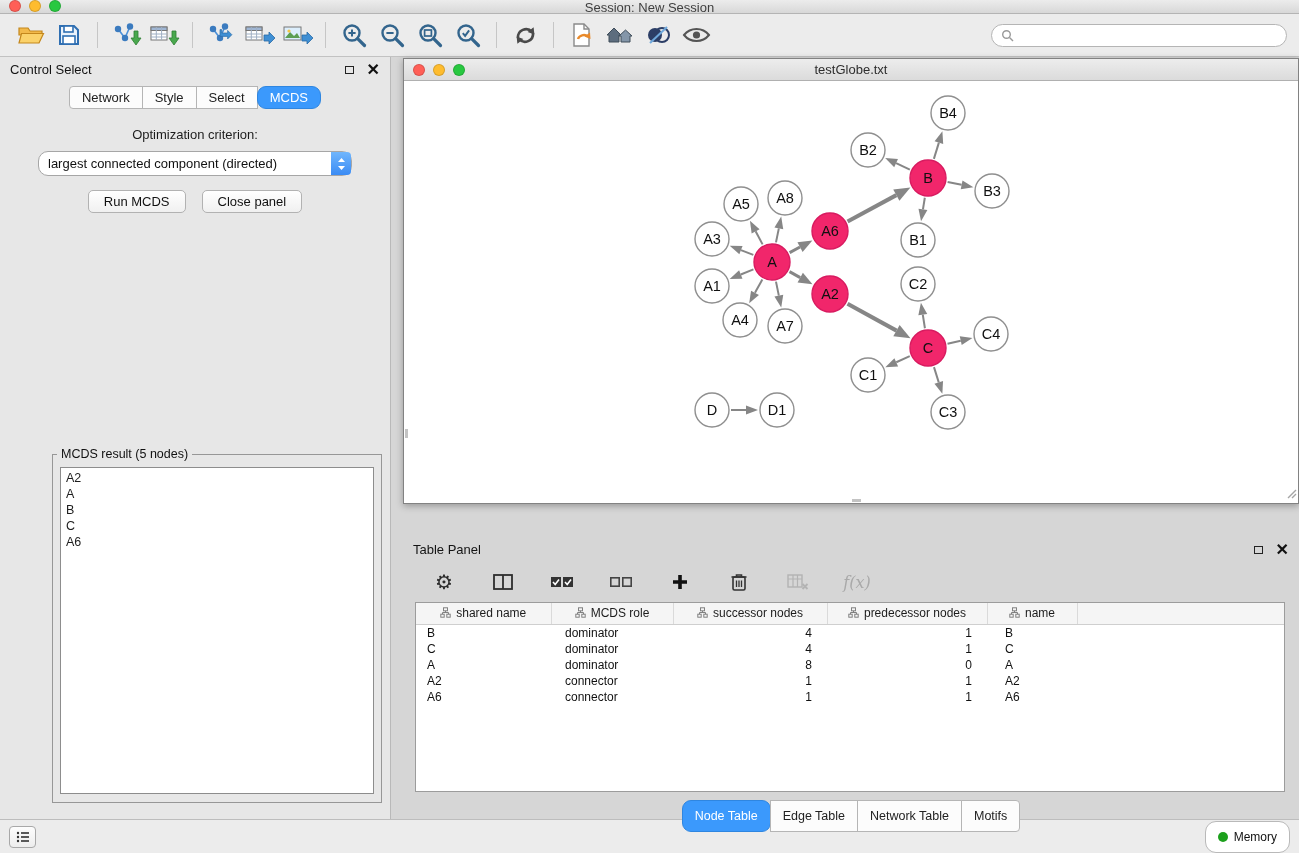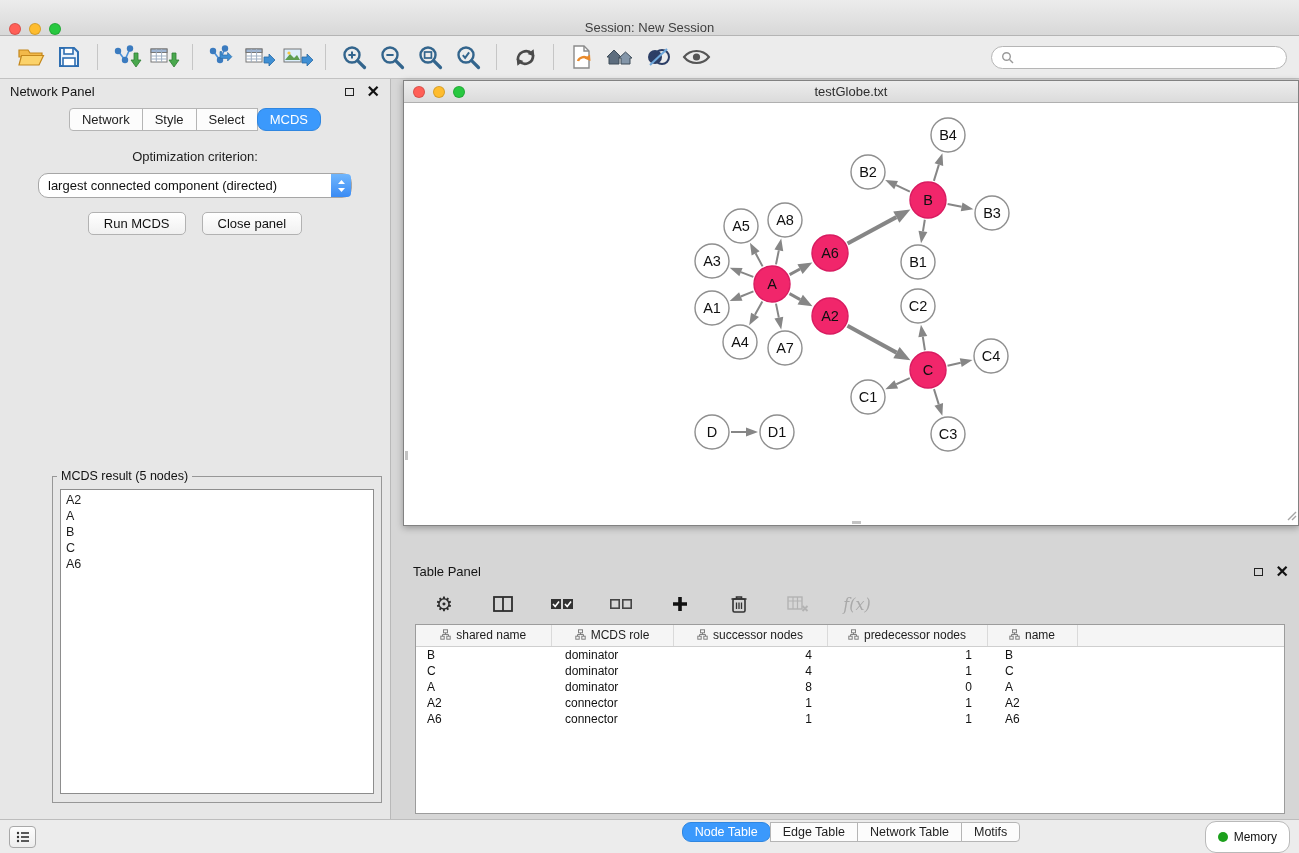--- a/index.html
+++ b/index.html
@@ -1,21 +1,21 @@
 <!DOCTYPE html>
 <html><head>
 <meta charset="utf-8">
 <style>
   * { box-sizing: border-box; margin: 0; padding: 0; }
   html,body { width:1299px; height:853px; overflow:hidden; }
   body { font-family:"Liberation Sans", sans-serif; font-size:13px; color:#1d1d1d; background:#d4d4d4; }
   .app { width:1299px; height:853px; display:flex; flex-direction:column; }
 
   
-  .titlebar { height:36px; flex:none; background:linear-gradient(#ececec,#d8d8d8); border-bottom:1px solid #b4b4b4; display:flex; align-items:flex-end; position:relative; }
+  .titlebar { height:14px; flex:none; background:linear-gradient(#ececec,#d8d8d8); border-bottom:1px solid #b4b4b4; display:flex; align-items:flex-start; position:relative; }
   .traffic { display:flex; gap:8px; margin-left:9px; z-index:2; }
   .light { width:12px; height:12px; border-radius:50%; border:1px solid rgba(0,0,0,0.15); }
   .light.red { background:#ff5f57; }
   .light.yellow { background:#febc2e; }
   .light.green { background:#28c840; }
   .win-title { position:absolute; left:0; right:0; text-align:center; font-size:13px; color:#3f3f3f; }
 
   
   .toolbar { height:43px; flex:none; background:#ececec; border-bottom:1px solid #c2c2c2; display:flex; align-items:center; padding:0 12px; }
   .tb-btn { height:34px; min-width:38px; display:flex; align-items:center; justify-content:center; border-radius:4px; cursor:default; }
@@ -69,21 +69,21 @@
   thead th { height:21px; background:#f5f5f5; border-right:1px solid #dadada; border-bottom:1px solid #cfcfcf; font-weight:normal; color:#1c1c1c; text-align:center; white-space:nowrap; overflow:hidden; }
   thead th.filler { border-right:none; }
   thead th .sort-ic { vertical-align:-1px; margin-right:5px; }
   tbody td { height:16px; line-height:16px; padding:0 6px; white-space:nowrap; overflow:hidden; color:#111; }
   tbody td.c0 { padding-left:11px; }
   tbody td.c1 { padding-left:14px; }
   tbody td.c2 { text-align:right; padding-right:15px; }
   tbody td.c3 { text-align:right; padding-right:15px; }
   tbody td.c4 { padding-left:18px; }
   .tp-tabs { display:flex; justify-content:center; margin-top:8px; }
-  .tp-tabs .tab { font-size:12.5px; padding:2px 12px; }
+  .tp-tabs .tab { font-size:12.5px; padding:8px 12px; }
 
   
   .statusbar { height:34px; flex:none; background:#ececec; border-top:1px solid #bdbdbd; display:flex; align-items:center; padding:0 9px; }
   .hist-btn { width:27px; height:22px; border:1px solid #a8a8a8; border-radius:4px; background:linear-gradient(#fdfdfd,#ededed); display:flex; align-items:center; justify-content:center; }
   .memory-btn { margin-left:auto; height:22px; border:1px solid #b9b9b9; border-radius:11px; background:#fff; display:flex; align-items:center; gap:6px; padding:15px 12px; font-size:12px; color:#111; }
   .memory-dot { width:10px; height:10px; border-radius:50%; background:#1ca01c; }
 </style>
 </head>
 <body>
 
@@ -230,21 +230,21 @@
         <line x1="8.5" y1="8.5" x2="12" y2="12" stroke="#9a9a9a" stroke-width="1.4"></line>
       </svg>
       <input type="text" placeholder="" style="">
     </div>
   </div>
 
   <div class="main">
 
     <div class="control-panel">
       <div class="panel-header">
-        <span>Network Panel</span>
+        <span>Control Select</span>
         <span class="panel-controls">
           <span class="float-box"></span>
           <span class="close-x">✕</span>
         </span>
       </div>
       <div class="cp-tabs" id="cp-tabs">
           <div class="tab">Network</div>
           <div class="tab">Style</div>
           <div class="tab">Select</div>
           <div class="tab active" style="background: rgb(59, 153, 252);">MCDS</div>

